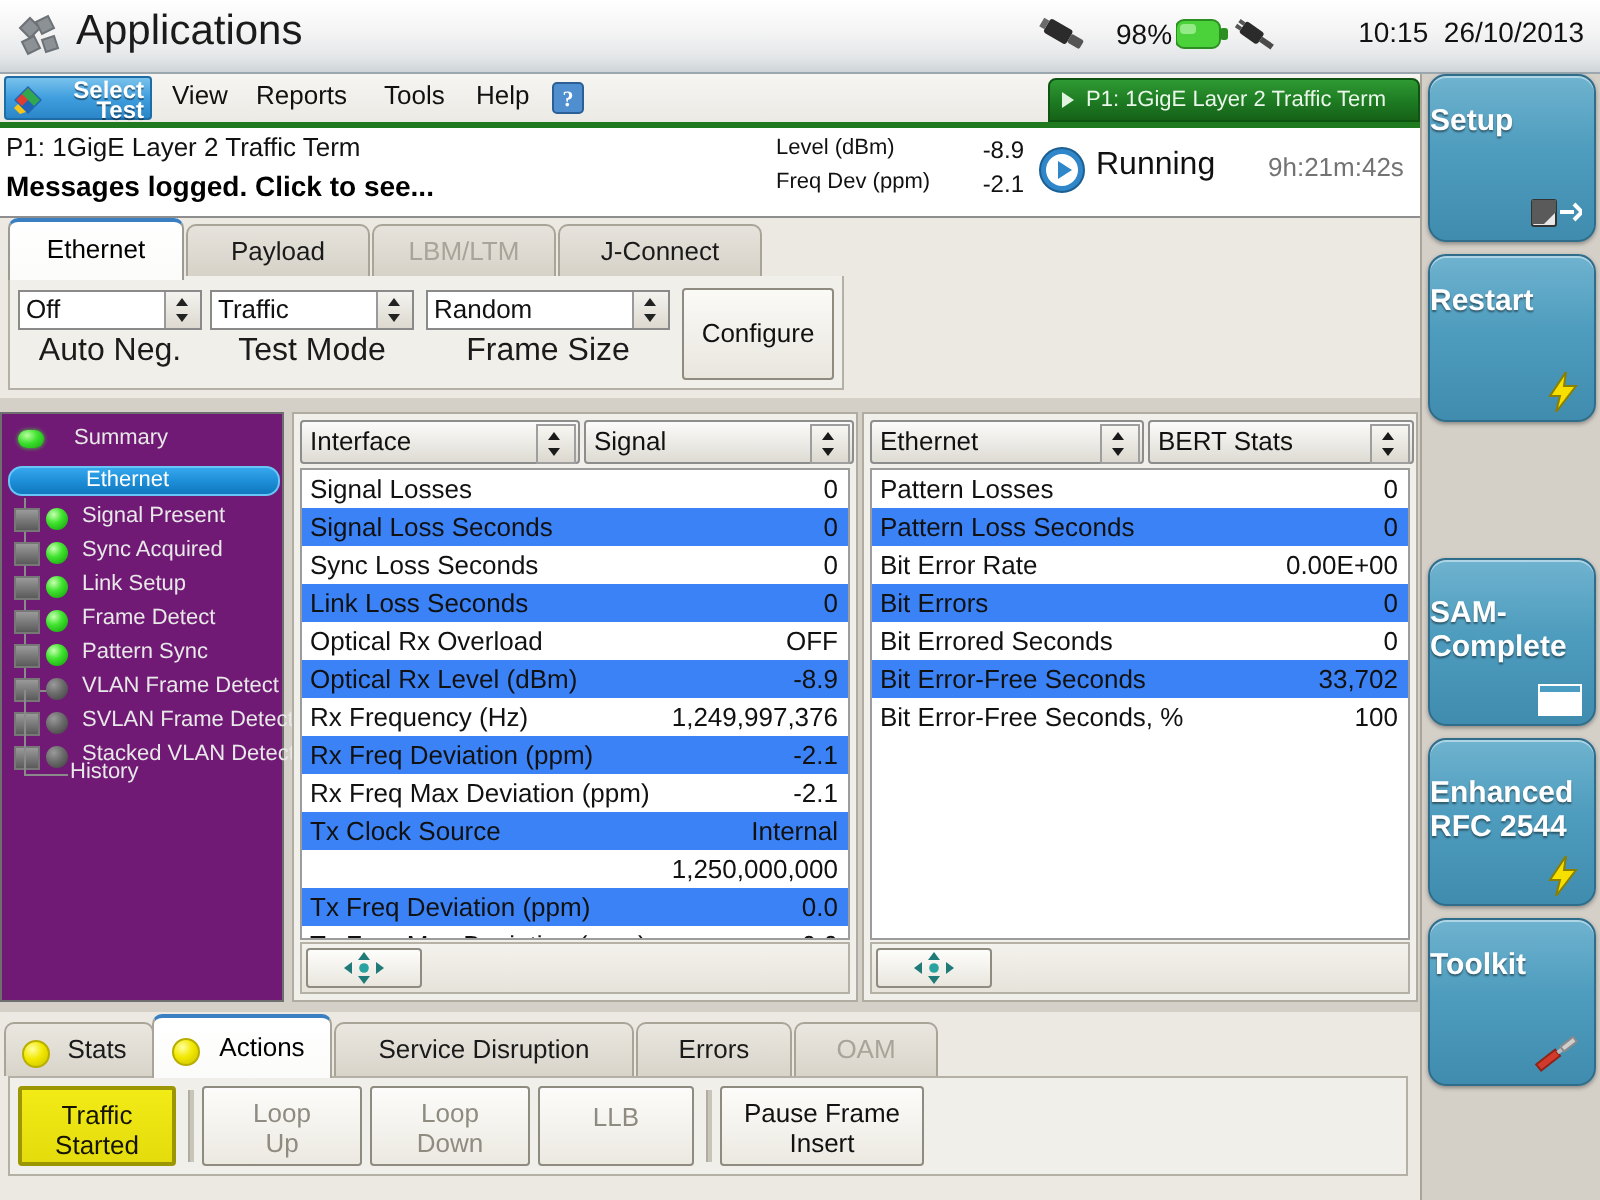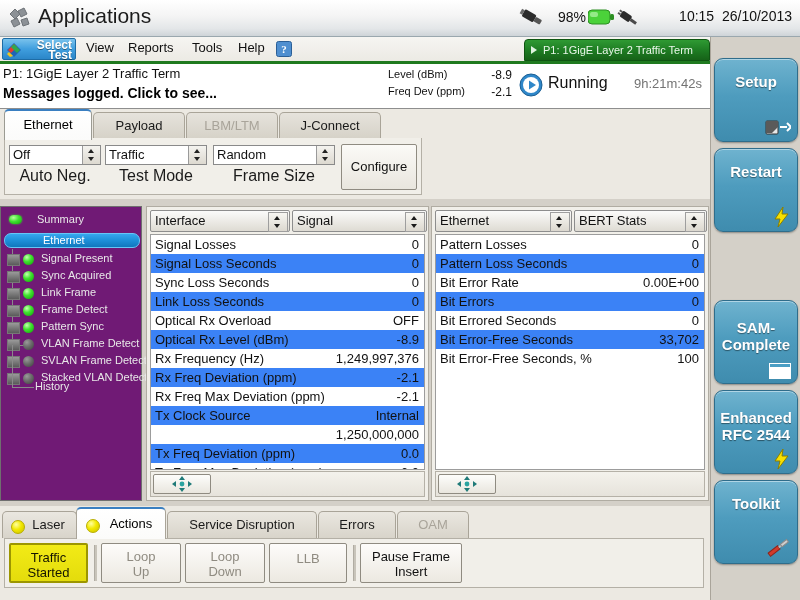--- a/index.html
+++ b/index.html
@@ -210,25 +210,24 @@
   .abtn.enabled{color:#111;}
   .sep{position:absolute;top:6px;width:2px;height:36px;background:#c8c4ba;border-left:1px solid #b0aca2;}
 
   
   .side{position:absolute;left:710px;top:37px;width:90px;height:563px;background:#d4d0c8;
         border-left:1px solid #a9a49a;}
   .sbtn{
     position:absolute;left:3px;width:84px;
     background:linear-gradient(to bottom,#6fb3cf 0%,#4e9cbe 45%,#3f8cae 100%);
     border:1px solid #2f6d8b;border-radius:9px;
-    color:#ffffff;font-size:15px;font-weight:bold;text-align:center;
+    color:#ffffff;font-size:15px;font-weight:bold;text-align:left;
     text-shadow:0 1px 1px rgba(0,0,0,.45);
     box-shadow:inset 0 1px 0 rgba(255,255,255,.45),0 1px 2px rgba(0,0,0,.35);
     box-sizing:border-box;
-    margin-top:21px;
   }
   .sbtn .txt{position:absolute;left:0;right:0;top:14px;line-height:17px;}
   .sbtn .ic{position:absolute;right:6px;bottom:4px;}
 </style>
 </head>
 <body>
 
 <div id="app">
 
   <div class="sysbar">
@@ -375,21 +374,21 @@
       <span class="lbl">Signal Present</span>
     </div>
     <div class="node" style="top:61px">
       <span class="box"></span>
       <span class="dot on"></span>
       <span class="lbl">Sync Acquired</span>
     </div>
     <div class="node" style="top:78px">
       <span class="box"></span>
       <span class="dot on"></span>
-      <span class="lbl">Link Frame</span>
+      <span class="lbl">Link Setup</span>
     </div>
     <div class="node" style="top:95px">
       <span class="box"></span>
       <span class="dot on"></span>
       <span class="lbl">Frame Detect</span>
     </div>
     <div class="node" style="top:112px">
       <span class="box"></span>
       <span class="dot on"></span>
       <span class="lbl">Pattern Sync</span>
@@ -564,21 +563,21 @@
             <circle cx="10" cy="8" r="2.4" fill="#2aa3a0"></circle>
           </g>
         </svg>
       </div>
     </div>
   </div>
 
   <div class="btabzone">
     <div class="btab" style="left:2px;width:75px;padding-left:18px">
       <span class="ylamp" style="left:8px"></span>
-      <span>Laser</span>
+      <span>Stats</span>
     </div>
     <div class="btab sel" style="left:76px;width:90px;padding-left:20px">
       <span class="ylamp" style="left:9px;top:10px"></span>
       <span>Actions</span>
     </div>
     <div class="btab" style="left:167px;width:150px">Service Disruption</div>
     <div class="btab" style="left:318px;width:78px">Errors</div>
     <div class="btab disabled" style="left:397px;width:72px">OAM</div>
 
     <div class="btabbody">

